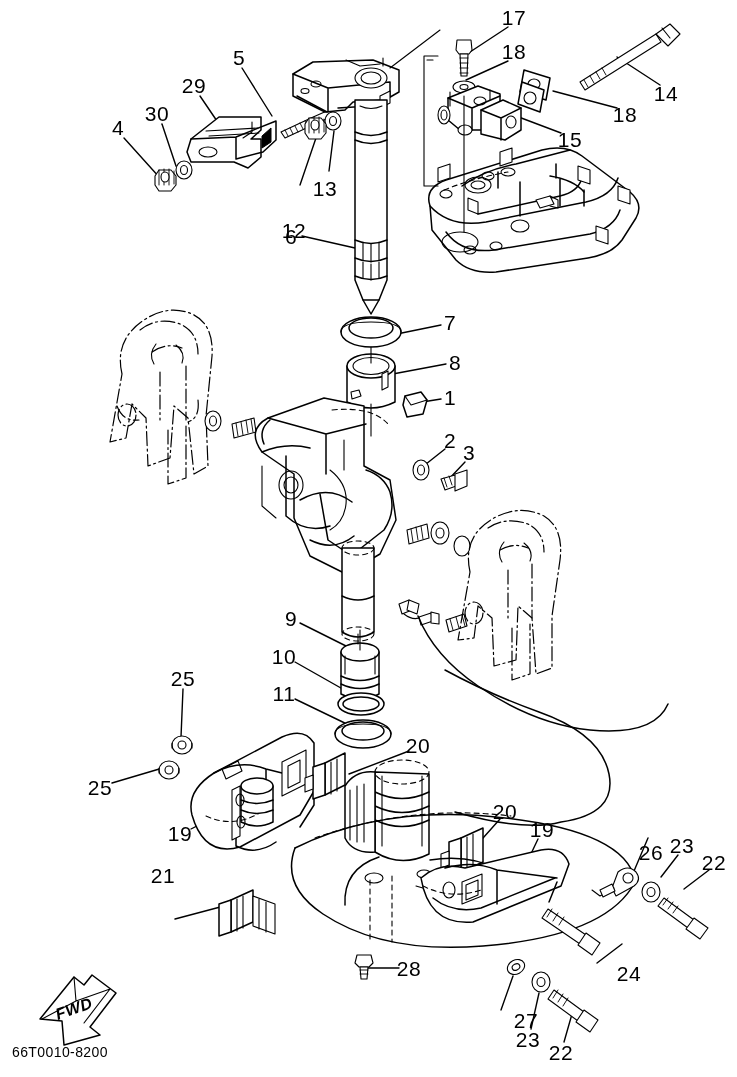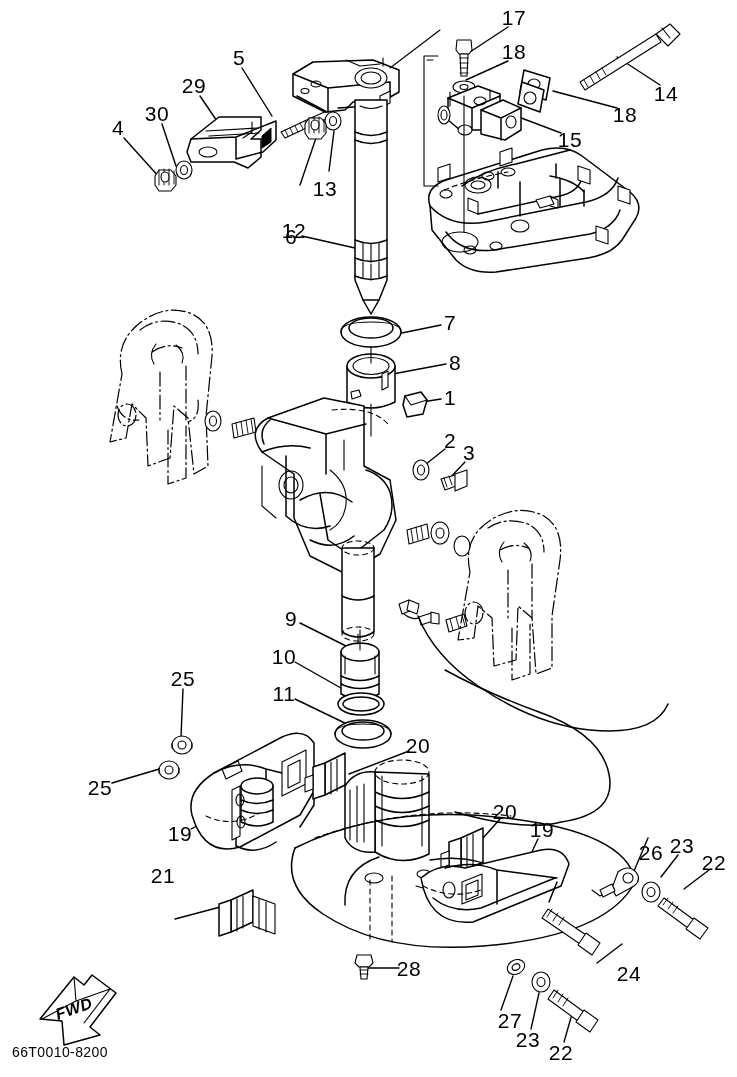--- a/index.html
+++ b/index.html
@@ -518,21 +518,21 @@
       <div class="callout" style="left: 100px; top: 787px;">25</div>
       <div class="callout" style="left: 180px; top: 833px;">19</div>
       <div class="callout" style="left: 418px; top: 745px;">20</div>
       <div class="callout" style="left: 505px; top: 811px;">20</div>
       <div class="callout" style="left: 542px; top: 829px;">19</div>
       <div class="callout" style="left: 163px; top: 875px;">21</div>
       <div class="callout" style="left: 651px; top: 828px; margin-top: 24px;">26</div>
       <div class="callout" style="left: 682px; top: 845px;">23</div>
       <div class="callout" style="left: 714px; top: 862px;">22</div>
       <div class="callout" style="left: 629px; top: 973px;">24</div>
-      <div class="callout" style="left: 510px; top: 1020px;">27</div>
+      <div class="callout" style="left: 526px; top: 1020px;">27</div>
       <div class="callout" style="left: 528px; top: 1039px;">23</div>
       <div class="callout" style="left: 561px; top: 1052px;">22</div>
       <div class="callout" style="left: 409px; top: 968px;">28</div>
     </div>
 
   <div id="fwd-label">FWD</div>
 
   <div id="diagram-code">66T0010-8200</div>
 
 </div>

